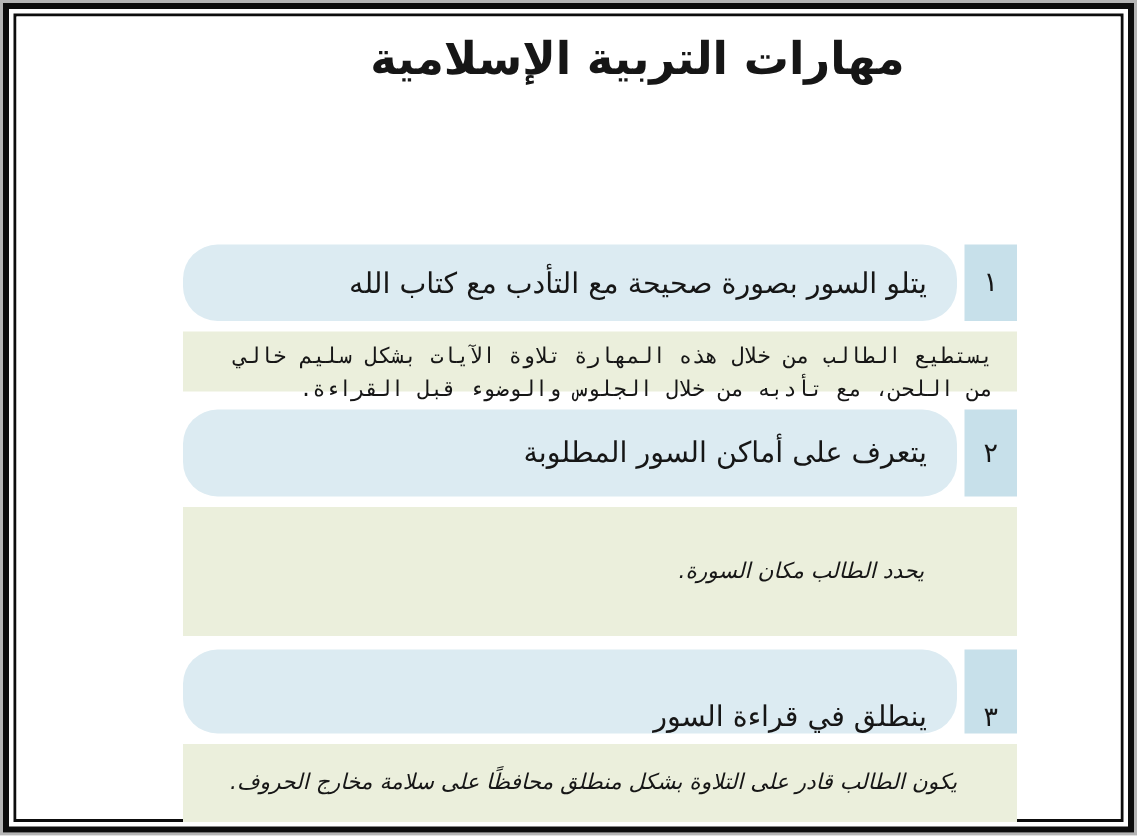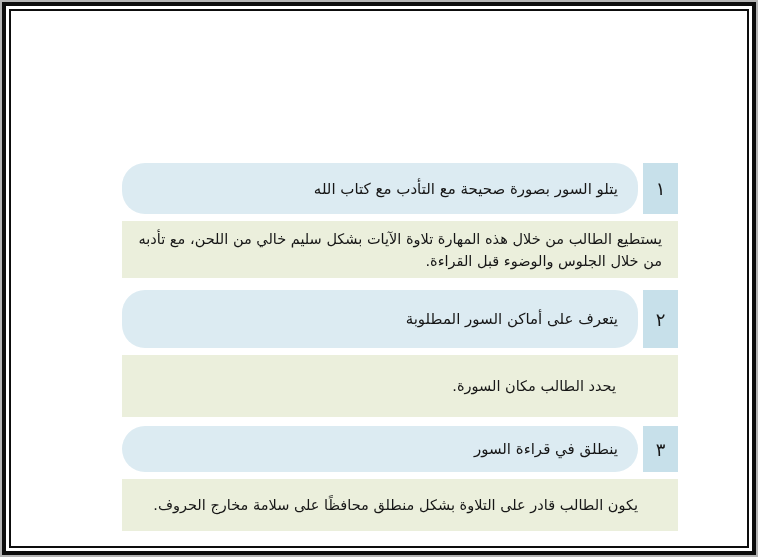--- a/index.html
+++ b/index.html
@@ -40,45 +40,46 @@
     flex:0 0 35px;
     background:var(--number-cell-bg,#c7e0ea);
     display:flex;align-items:center;justify-content:center;
     font-size:18px;
   }
   .head-cell{
     flex:1 1 auto;
     background:var(--header-cell-bg,#dcebf2);
     display:flex;align-items:center;
     padding:0 20px 0 10px;
-    font-size:15px;
+    font-size:19px;
     border-radius:23px;
   }
   .desc{
     background:var(--description-bg,#ebefdc);
     font-size:14.5px;line-height:22px;
     text-align:right;
   }
   
   .g1 .head-cell,.g1 .num-cell{height:51px;}
-  .g1 .desc{height:57px;padding:7px 16px 0 14px;box-sizing:border-box;margin-bottom:12px;}
+  .g1 .desc{height:40px;padding:7px 16px 0 14px;box-sizing:border-box;margin-bottom:12px;font-family:Liberation Mono, monospace;}
   .g2 .head-cell,.g2 .num-cell{height:58px;}
-  .g2 .desc{height:62px;display:flex;align-items:center;padding:0 62px 0 14px;box-sizing:border-box;margin-bottom:9px;}
-  .g3 .head-cell,.g3 .num-cell{height:46px;}
-  .g3 .desc{height:52px;display:flex;align-items:center;padding:0 40px 0 6px;box-sizing:border-box;}
+  .g2 .desc{height:86px;display:flex;align-items:center;padding:0 62px 0 14px;box-sizing:border-box;margin-bottom:9px;font-style:italic;}
+  .g3 .head-cell,.g3 .num-cell{height:56px;align-items:flex-end;}
+  .g3 .desc{height:52px;display:flex;align-items:center;padding:0 40px 0 6px;box-sizing:border-box;font-style:italic;}
 </style>
 </head>
 <body>
 
 <div class="frame-outer"></div>
 <div class="frame-black"></div>
 <div class="frame-inner"></div>
 
 <div class="content">
 
+  <div class="title">مهارات التربية الإسلامية</div>
 
 
   <div class="skills">
 
     <section class="skill g1">
       <div class="head">
         <div class="num-cell">
           <span>١</span>
         </div>
         <div class="head-cell">

